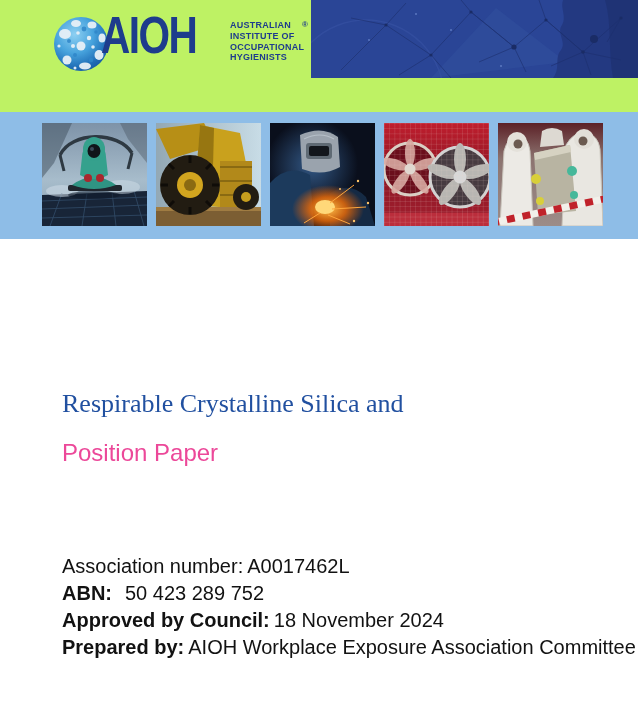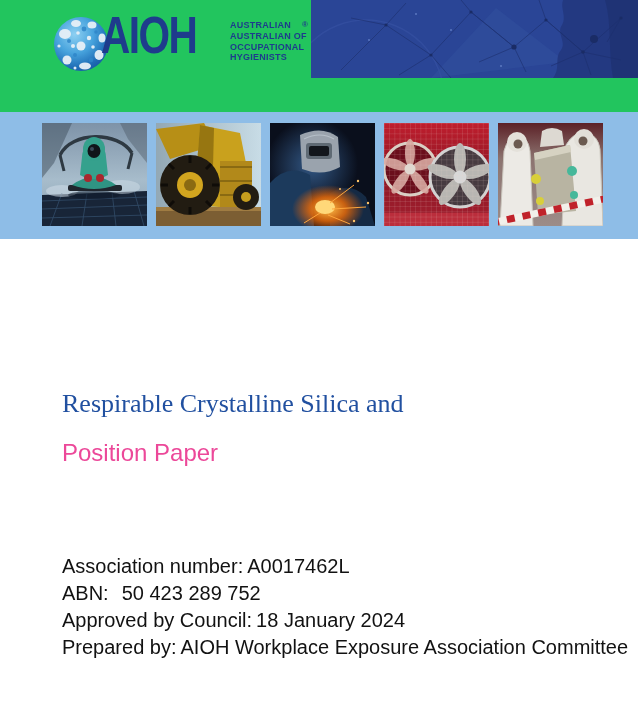--- a/index.html
+++ b/index.html
@@ -1,20 +1,20 @@
 <!DOCTYPE html>
 <html><head>
 <meta charset="utf-8">
 <style>
   html,body{margin:0;padding:0;}
   body{width:638px;height:703px;background:#ffffff;font-family:"Liberation Sans",sans-serif;overflow:hidden;}
   .page{position:relative;width:638px;height:703px;background:#ffffff;}
 
   
-  .header{position:absolute;top:0;left:0;width:638px;height:112px;background:#22c55e;}
+  .header{position:absolute;top:0;left:0;width:638px;height:112px;background:#bef264;}
   .globe{position:absolute;left:53px;top:16px;width:56px;height:56px;}
   .acronym{position:absolute;left:101px;top:4px;font-size:52px;font-weight:bold;color:#1e3c8c;
            letter-spacing:-2px;line-height:62px;transform:scaleX(.78);transform-origin:left top;white-space:nowrap;}
   .org-name{position:absolute;left:230px;top:20px;font-size:9px;font-weight:bold;color:#1e3c8c;
             line-height:10.8px;letter-spacing:.25px;white-space:nowrap;}
   .reg{margin-left:11px;font-size:8px;vertical-align:top;}
   .banner{position:absolute;top:0;right:0;width:327px;height:78px;display:block;}
 
   
   .photo-band{position:absolute;top:112px;left:0;width:638px;height:127px;background:#8ebde7;}
@@ -23,21 +23,21 @@
 
   
   .title-block{position:absolute;left:62px;top:385px;width:520px;}
   .title-line{font-size:26px;font-weight:400;color:#2150a0;line-height:37px;font-family:Liberation Serif, serif;}
   .subtitle{font-size:24px;font-weight:400;color:#ec4899;line-height:30px;margin-top:16px;}
 
   
   .details{position:absolute;left:62px;top:558px;font-size:20px;color:#121212;}
   .drow{line-height:16px;margin-bottom:11px;white-space:nowrap;}
   .lbl{font-weight:400;}
-  .lbl.bold{font-weight:normal;}
+  .lbl.bold{font-weight:bold;}
   .val{margin-left:4px;}
   .val.gap{margin-left:13px;}
 </style>
 </head>
 <body>
 
 <div class="page">
 
   <header class="header">
     <div>
@@ -71,21 +71,21 @@
           <circle cx="31" cy="13" r="2.4"></circle>
             <circle cx="16" cy="25" r="2"></circle>
           <circle cx="43" cy="16" r="1.8"></circle>
             <circle cx="38" cy="44" r="2.2"></circle>
           <circle cx="22" cy="39" r="2"></circle>
         </g>
       </svg>
       <div class="acronym">AIOH</div>
       <div class="org-name">
         <div><span>AUSTRALIAN</span><span class="reg">®</span></div>
-        <div>AUSTRALIAN OF</div>
+        <div>INSTITUTE OF</div>
         <div>OCCUPATIONAL</div>
         <div>HYGIENISTS</div>
       </div>
     </div>
 
     <svg class="banner" viewBox="0 0 327 78" preserveAspectRatio="none">
       <rect width="327" height="78" fill="#2a4596"></rect>
       <circle cx="55" cy="98" r="78" fill="none" stroke="#3b57a8" stroke-width="1.4" opacity=".45"></circle>
       <path d="M120,78 L185,8 L255,62 Z" fill="#31509f" opacity=".55"></path>
       <path d="M252,0 L327,0 L327,78 L242,78 C250,68 243,58 250,50 C256,42 245,33 251,25 C256,17 249,8 252,0 Z" fill="#22377e" opacity=".9"></path>
@@ -292,20 +292,20 @@
   </main>
 
   <section class="details">
     <div class="drow">
       <span class="lbl">Association number:</span><span class="val">A0017462L</span>
     </div>
     <div class="drow">
       <span class="lbl bold">ABN:</span><span class="val gap">50 423 289 752</span>
     </div>
     <div class="drow">
-      <span class="lbl bold">Approved by Council:</span><span class="val">18 January 2024</span>
+      <span class="lbl bold">Approved by Council:</span><span class="val">18 November 2024</span>
     </div>
     <div class="drow">
       <span class="lbl bold">Prepared by:</span><span class="val">AIOH Workplace Exposure Association Committee</span>
     </div>
   </section>
 
 </div>
 
 </body></html>

